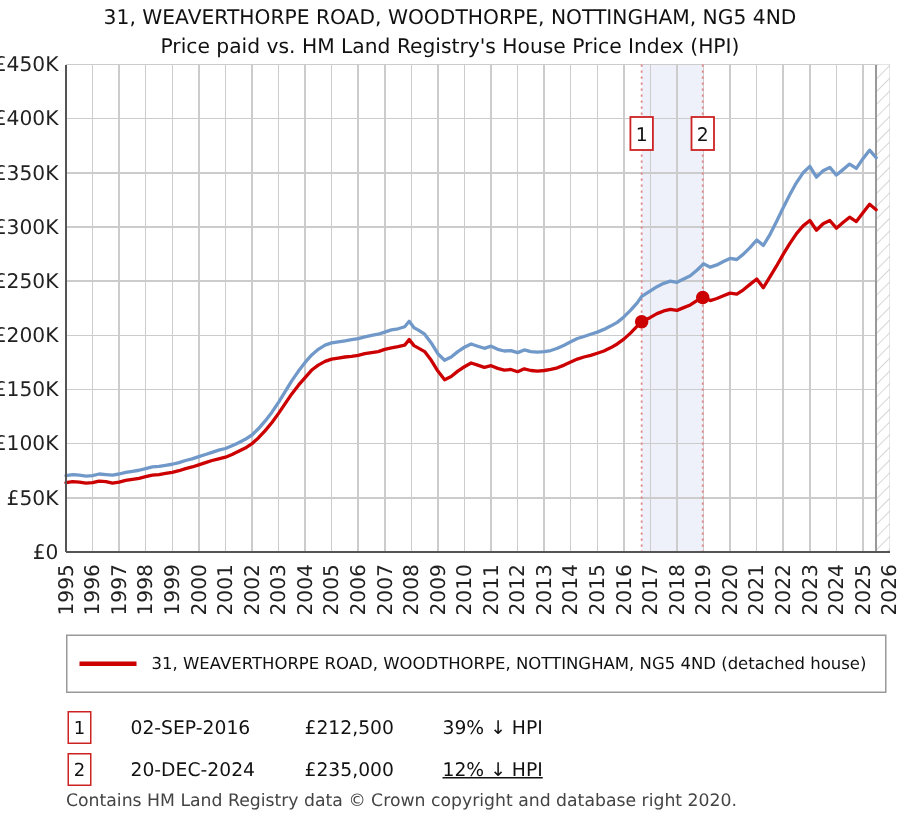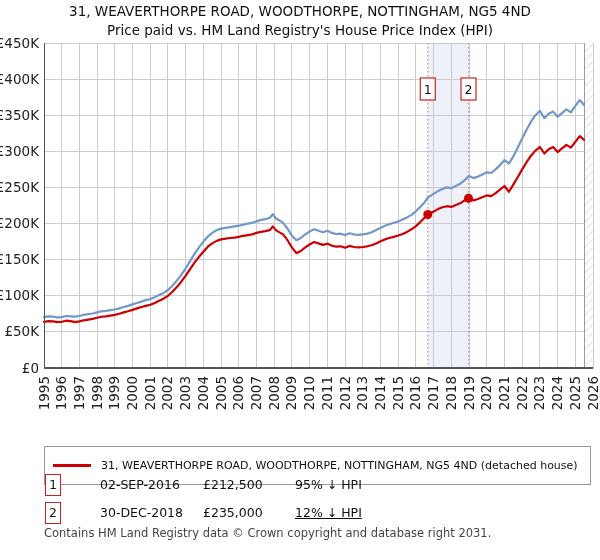--- a/index.html
+++ b/index.html
@@ -7,35 +7,35 @@
     position:relative;width:600px;height:560px;background:#ffffff;overflow:hidden;
     font-family:"DejaVu Sans","Liberation Sans",sans-serif;color:#000;
   }
   #chart-svg{position:absolute;left:0;top:0;}
   .title-text{font-size:13.5px;fill:#111;text-anchor:middle;}
   .ytick{font-size:13.5px;fill:#222;text-anchor:end;}
   .xtick{font-size:13.5px;fill:#222;text-anchor:end;}
   .annot-num{font-size:12.5px;fill:#111;text-anchor:middle;}
   
   #legend{
-    position:absolute;left:44px;top:446px;width:547px;height:39px;
+    position:absolute;left:44px;top:423px;width:547px;height:39px;
     border:1px solid #999;background:#fff;box-sizing:border-box;
     display:flex;flex-direction:column;justify-content:center;gap:1px;padding-left:8px;
   }
   .legend-row{display:flex;align-items:center;height:14px;}
   .legend-swatch{width:38px;height:3px;margin-right:10px;flex:0 0 auto;}
   .legend-label{font-size:11px;color:#111;white-space:nowrap;}
   
   #notes{position:absolute;left:0;top:0;width:600px;height:560px;pointer-events:none;}
   .note-box{
     position:absolute;left:45px;width:14px;height:20px;
     border:1px solid #cc2222;background:#fff;
     font-size:12px;color:#111;text-align:center;line-height:20px;
   }
-  .note-date{position:absolute;left:87px;font-size:12.5px;color:#111;margin-left:13px;}
+  .note-date{position:absolute;left:87px;font-size:12.5px;color:#111;}
   .note-price{position:absolute;left:203px;font-size:12.5px;color:#111;}
   .note-hpi{position:absolute;left:295px;font-size:12.5px;color:#111;}
   
   #footer{position:absolute;left:44px;top:527px;width:540px;font-size:11.5px;color:#444;line-height:12.5px;}
 </style>
 </head>
 <body>
 
 <div id="app">
 
@@ -165,25 +165,25 @@
     <div class="legend-row">
       <div class="legend-swatch" style="background: rgb(204, 0, 0);"></div>
       <div class="legend-label">31, WEAVERTHORPE ROAD, WOODTHORPE, NOTTINGHAM, NG5 4ND (detached house)</div>
     </div>
   </div>
 
   <div id="notes">
     <div class="note-box" style="top:474px;">1</div>
     <div class="note-date" style="top:477px;">02-SEP-2016</div>
     <div class="note-price" style="top:477px;">£212,500</div>
-    <div class="note-hpi" style="top:477px;">95% ↓ HPI</div>
+    <div class="note-hpi" style="top:477px;">39% ↓ HPI</div>
 
     <div class="note-box" style="top:502px;">2</div>
-    <div class="note-date" style="top:505px;">30-DEC-2018</div>
+    <div class="note-date" style="top:505px;">20-DEC-2024</div>
     <div class="note-price" style="top:505px;">£235,000</div>
     <div class="note-hpi" style="top:505px;text-decoration:underline;">12% ↓ HPI</div>
   </div>
 
   <div id="footer">
-    <div>Contains HM Land Registry data © Crown copyright and database right 2031.</div>
+    <div>Contains HM Land Registry data © Crown copyright and database right 2020.</div>
   </div>
 
 </div>
 
 </body></html>

